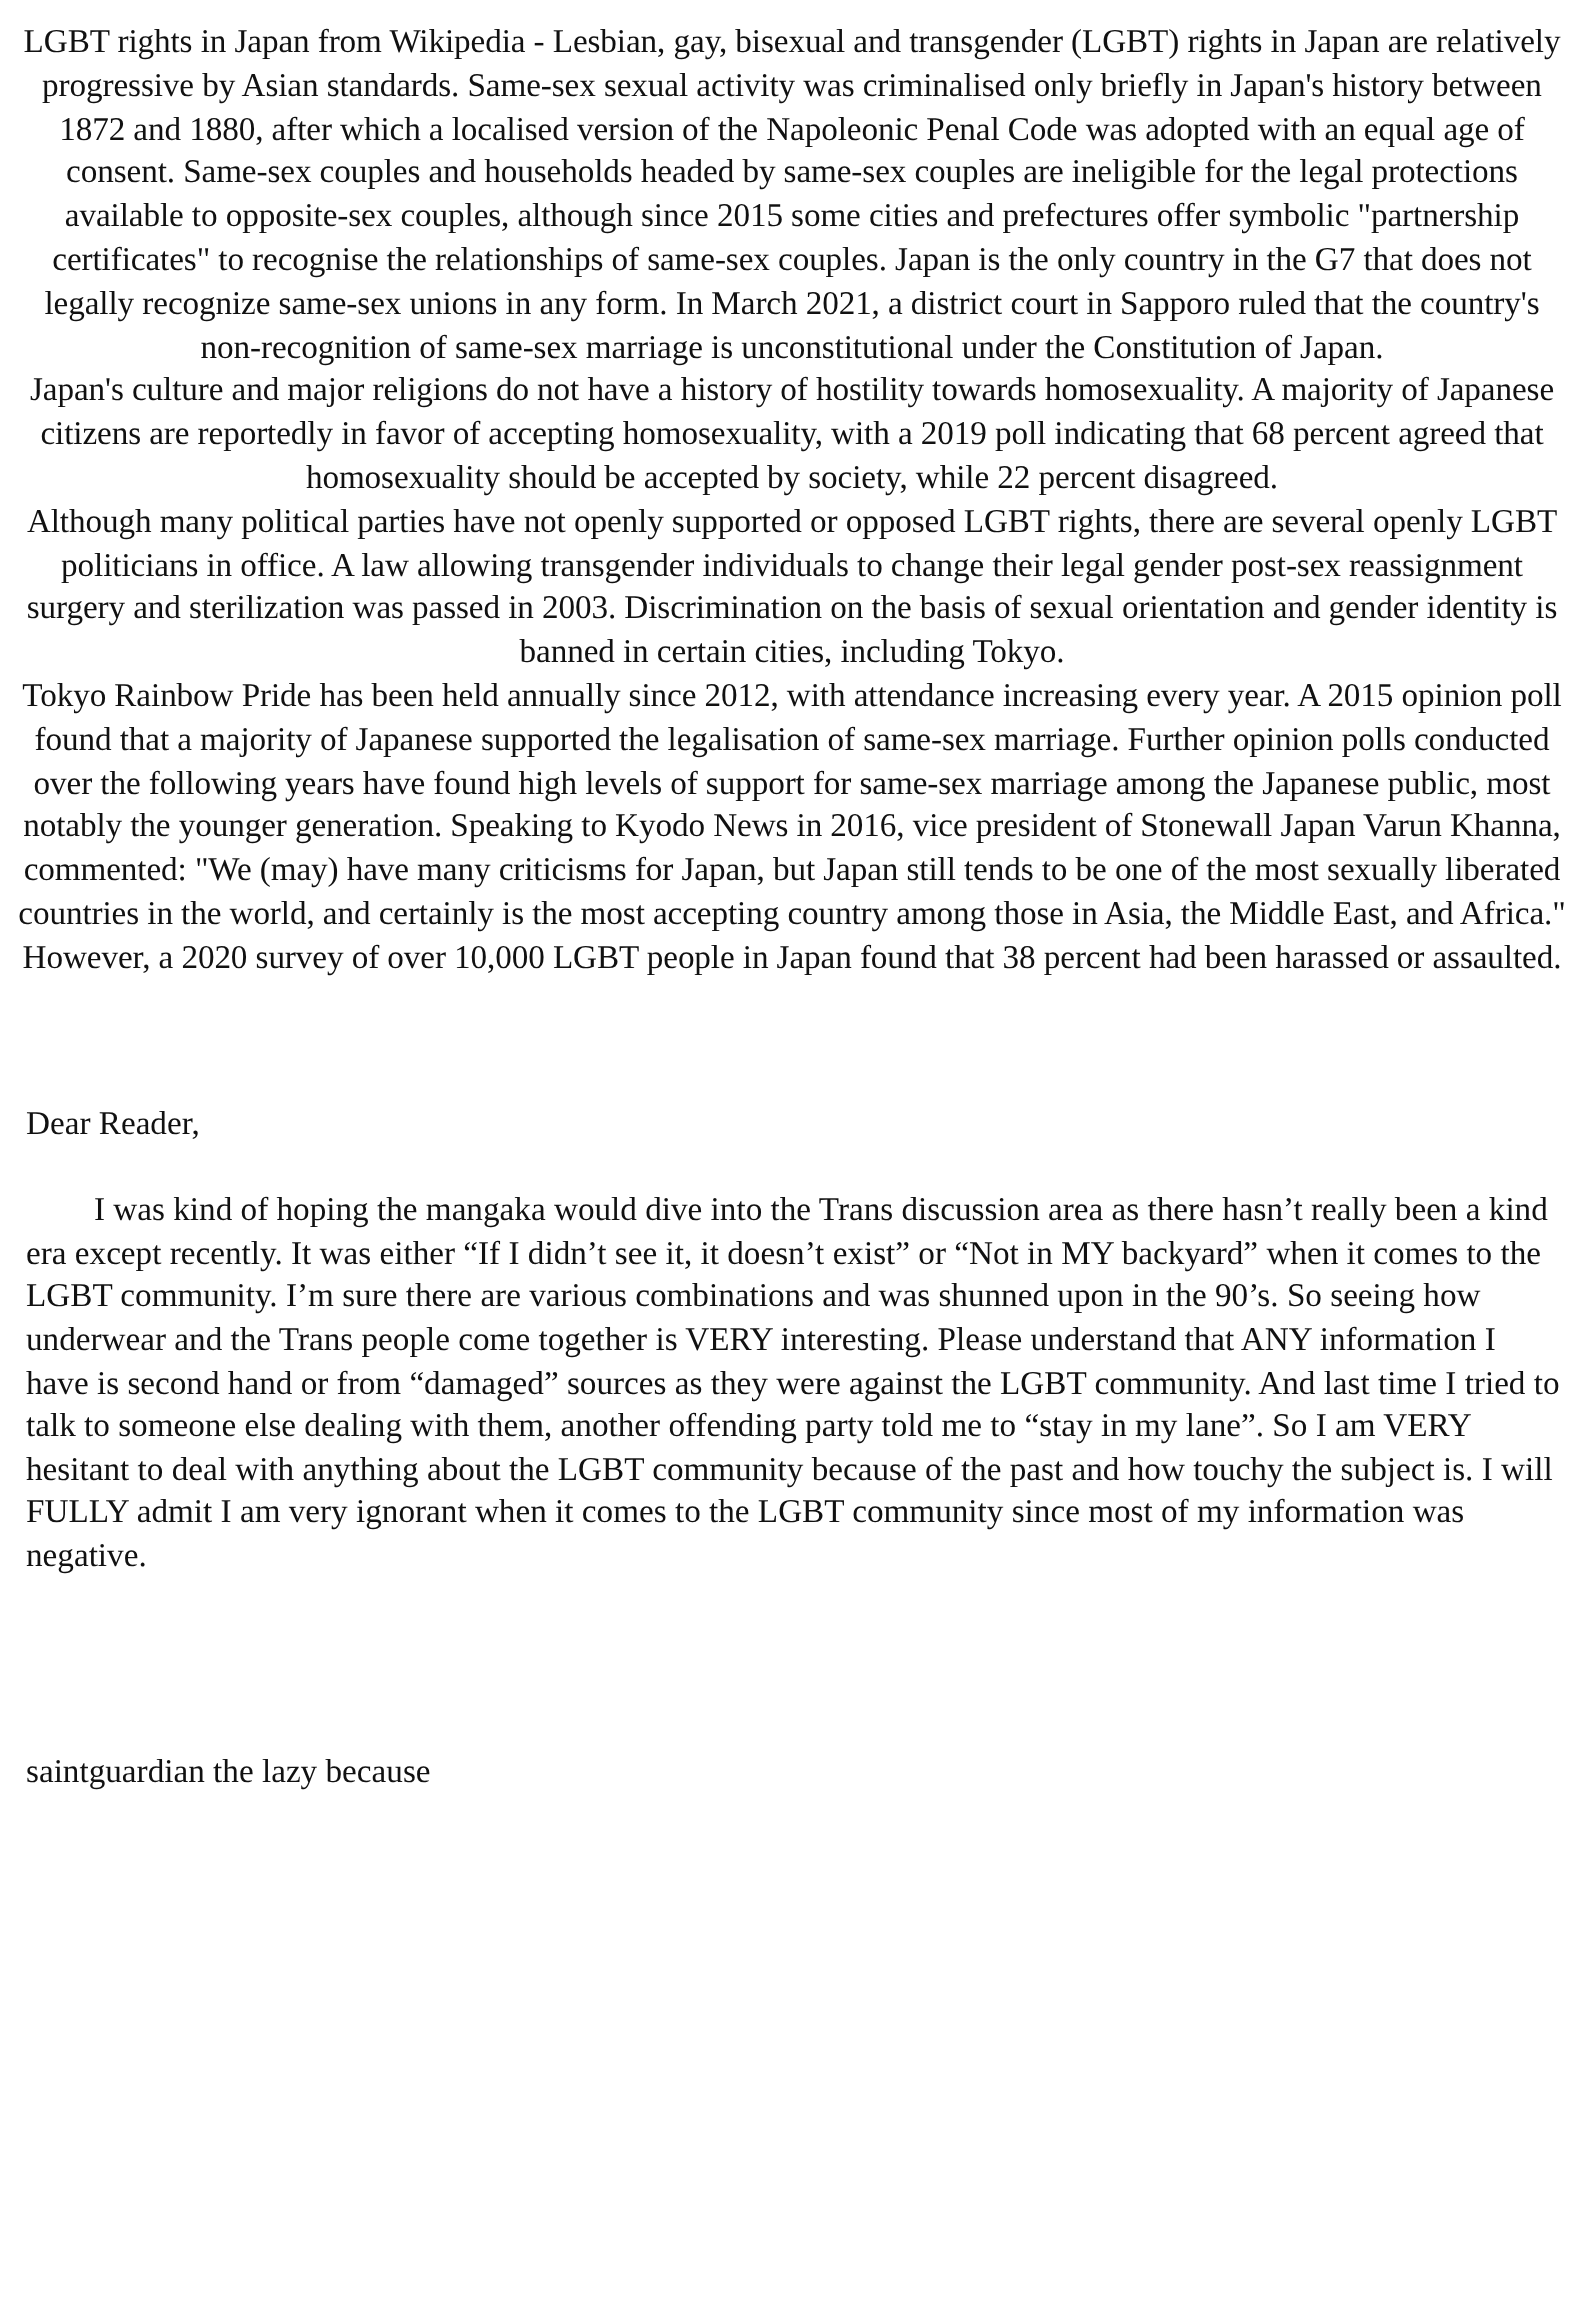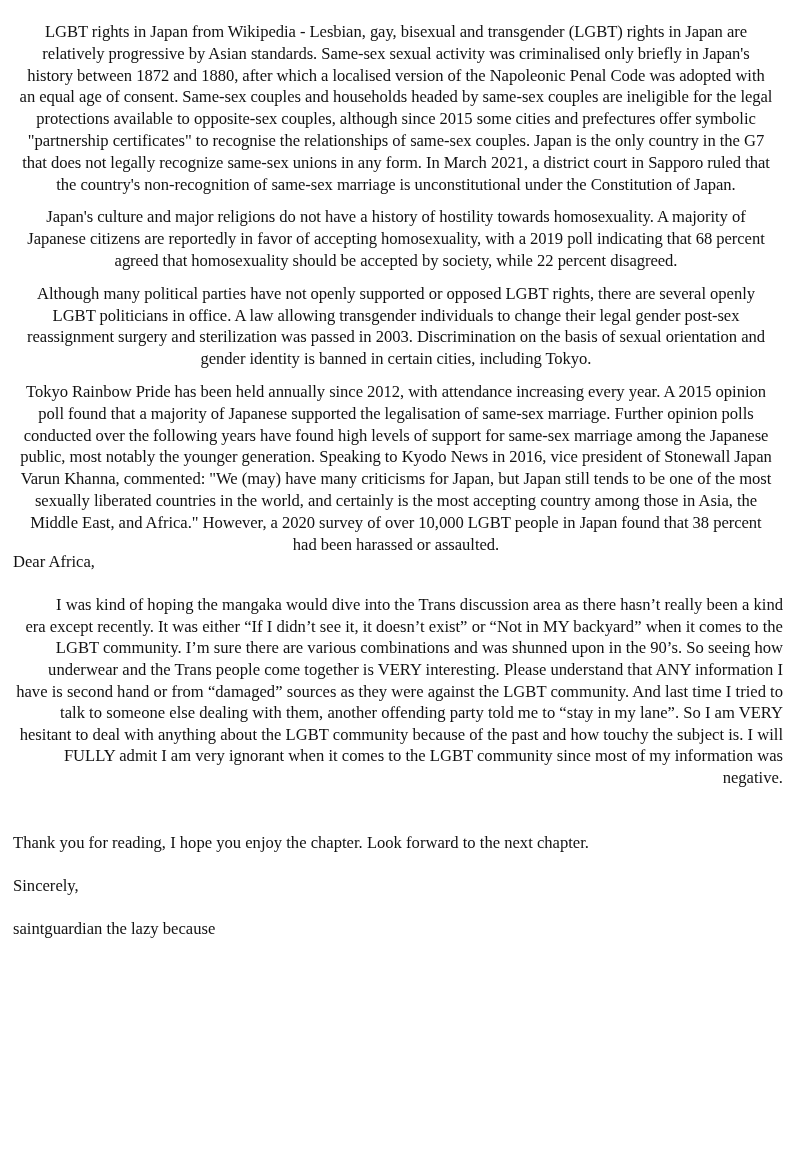--- a/index.html
+++ b/index.html
@@ -26,59 +26,56 @@
     .wiki-block {
       position: absolute;
       left: 8px;
       top: 10px;
       width: 776px;
       text-align: center;
       line-height: 21.8px;
       letter-spacing: -0.05px;
     }
     .wiki-block p {
-      margin: 11px;
+      margin: 0;
     }
     .letter {
       position: absolute;
       left: 13px;
       top: 551px;
       width: 770px;
       line-height: 21.6px;
       text-align: left;
     }
     .letter p {
       margin: 0;
     }
     .letter .indent {
       text-indent: 34px;
-      text-align: right;
     }
     .gap {
       height: 21.6px;
     }
   </style>
 </head>
 <body>
 
 <div class="page">
 
   <section class="wiki-block">
     <p>LGBT rights in Japan from Wikipedia  - Lesbian, gay, bisexual and transgender (LGBT) rights in Japan are relatively progressive by Asian standards. Same-sex sexual activity was criminalised only briefly in Japan's history between 1872 and 1880, after which a localised version of the Napoleonic Penal Code was adopted with an equal age of consent. Same-sex couples and households headed by same-sex couples are ineligible for the legal protections available to opposite-sex couples, although since 2015 some cities and prefectures offer symbolic "partnership certificates" to recognise the relationships of same-sex couples. Japan is the only country in the G7 that does not legally recognize same-sex unions in any form. In March 2021, a district court in Sapporo ruled that the country's non-recognition of same-sex marriage is unconstitutional under the Constitution of Japan.</p>
     <p>Japan's culture and major religions do not have a history of hostility towards homosexuality. A majority of Japanese citizens are reportedly in favor of accepting homosexuality, with a 2019 poll indicating that 68 percent agreed that homosexuality should be accepted by society, while 22 percent disagreed.</p>
     <p>Although many political parties have not openly supported or opposed LGBT rights, there are several openly LGBT politicians in office. A law allowing transgender individuals to change their legal gender post-sex reassignment surgery and sterilization was passed in 2003. Discrimination on the basis of sexual orientation and gender identity is banned in certain cities, including Tokyo.</p>
     <p>Tokyo Rainbow Pride has been held annually since 2012, with attendance increasing every year. A 2015 opinion poll found that a majority of Japanese supported the legalisation of same-sex marriage. Further opinion polls conducted over the following years have found high levels of support for same-sex marriage among the Japanese public, most notably the younger generation. Speaking to Kyodo News in 2016, vice president of Stonewall Japan Varun Khanna, commented: "We (may) have many criticisms for Japan, but Japan still tends to be one of the most sexually liberated countries in the world, and certainly is the most accepting country among those in Asia, the Middle East, and Africa." However, a 2020 survey of over 10,000 LGBT people in Japan found that 38 percent had been harassed or assaulted.</p>
   </section>
 
   <section class="letter">
-    <p>Dear Africa,</p>
+    <p>Dear Reader,</p>
     <div class="gap"></div>
     <p class="indent">I was kind of hoping the mangaka would dive into the Trans discussion area as there hasn’t really been a kind era except recently. It was either “If I didn’t see it, it doesn’t exist” or “Not in MY backyard” when it comes to the LGBT community.  I’m sure there are various combinations and was shunned upon in the 90’s.  So seeing how underwear and the Trans people come together is VERY interesting.  Please understand that ANY information I have is second hand or from “damaged” sources as they were against the LGBT community.  And last time I tried to talk to someone else dealing with them, another offending party told me to “stay in my lane”.  So I am VERY hesitant to deal with anything about the LGBT community because of the past and how touchy the subject is.  I will FULLY admit I am very ignorant when it comes to the LGBT community since most of my information was negative.</p>
     <div class="gap"></div>
     <div class="gap"></div>
-    <p>Thank you for reading, I hope you enjoy the chapter.  Look forward to the next chapter.</p>
     <div class="gap"></div>
-    <p>Sincerely,</p>
     <div class="gap"></div>
     <p>saintguardian the lazy because</p>
   </section>
 
 </div>
 
 </body></html>

